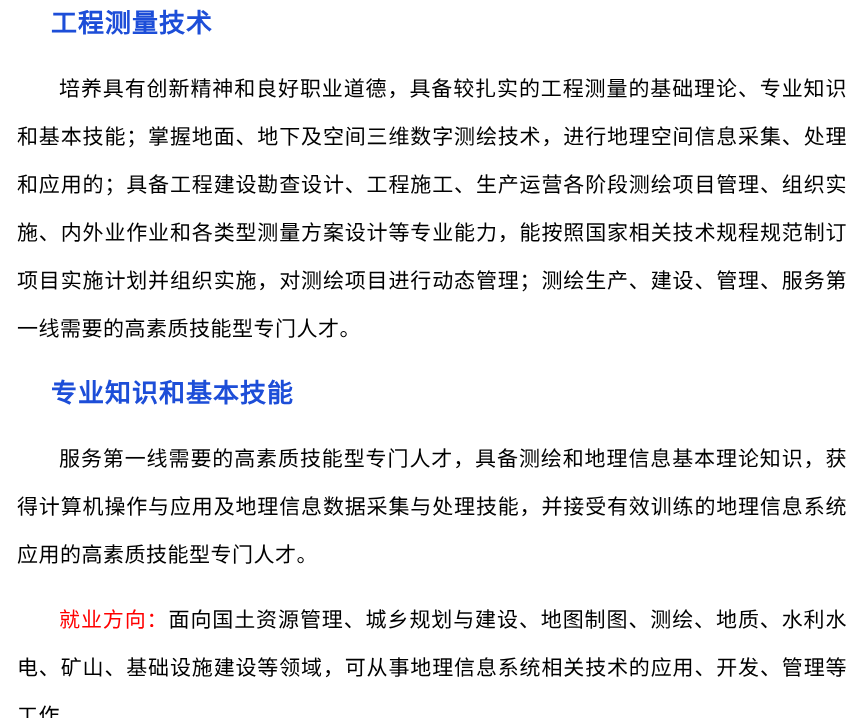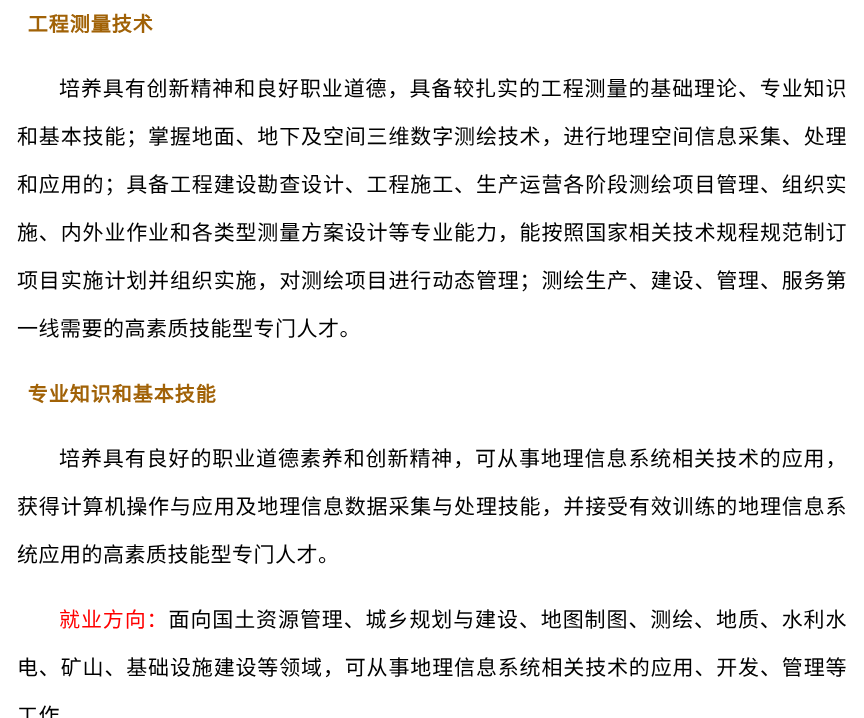--- a/index.html
+++ b/index.html
@@ -15,24 +15,24 @@
     height: 718px;
     box-sizing: border-box;
     font-family: "Liberation Serif", "DejaVu Serif", serif;
     font-size: 21px;
     line-height: 48px;
     color: #000000;
     letter-spacing: 0.5px;
   }
   .program-heading {
     margin: 0;
-    padding-left: 28px;
-    font-size: 20px;
+    padding-left: 51px;
+    font-size: 26px;
     font-weight: bold;
-    color: #a16207;
+    color: #1d4ed8;
     line-height: 48px;
     letter-spacing: 1px;
   }
   .para {
     margin: 17px;
     text-indent: 42px;
     text-align: justify;
     text-align-last: left;
     text-justify: inter-ideograph;
   }
@@ -45,17 +45,17 @@
 
 <div class="doc">
 
   <section>
     <h2 class="program-heading">工程测量技术</h2>
     <p class="para">培养具有创新精神和良好职业道德，具备较扎实的工程测量的基础理论、专业知识和基本技能；掌握地面、地下及空间三维数字测绘技术，进行地理空间信息采集、处理和应用的；具备工程建设勘查设计、工程施工、生产运营各阶段测绘项目管理、组织实施、内外业作业和各类型测量方案设计等专业能力，能按照国家相关技术规程规范制订项目实施计划并组织实施，对测绘项目进行动态管理；测绘生产、建设、管理、服务第一线需要的高素质技能型专门人才。</p>
   </section>
 
   <section>
     <h2 class="program-heading">专业知识和基本技能</h2>
-    <p class="para">培养具有良好的职业道德素养和创新精神，可从事地理信息系统相关技术的应用，获得计算机操作与应用及地理信息数据采集与处理技能，并接受有效训练的地理信息系统应用的高素质技能型专门人才。</p>
+    <p class="para">服务第一线需要的高素质技能型专门人才，具备测绘和地理信息基本理论知识，获得计算机操作与应用及地理信息数据采集与处理技能，并接受有效训练的地理信息系统应用的高素质技能型专门人才。</p>
     <p class="para"><span class="employment-label">就业方向：</span><span>面向国土资源管理、城乡规划与建设、地图制图、测绘、地质、水利水电、矿山、基础设施建设等领域，可从事地理信息系统相关技术的应用、开发、管理等工作。</span></p>
   </section>
 
 </div>
 
 </body></html>

